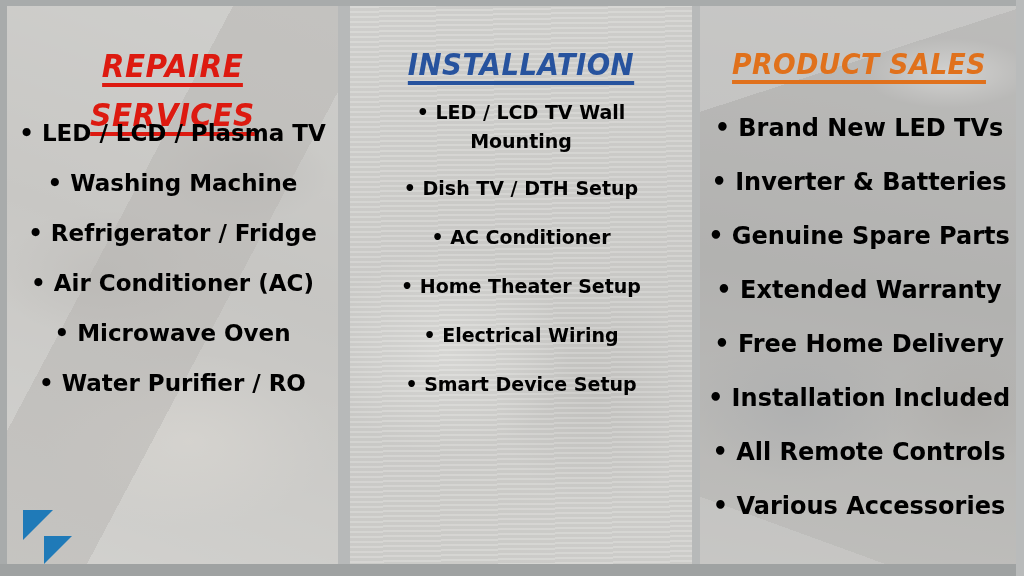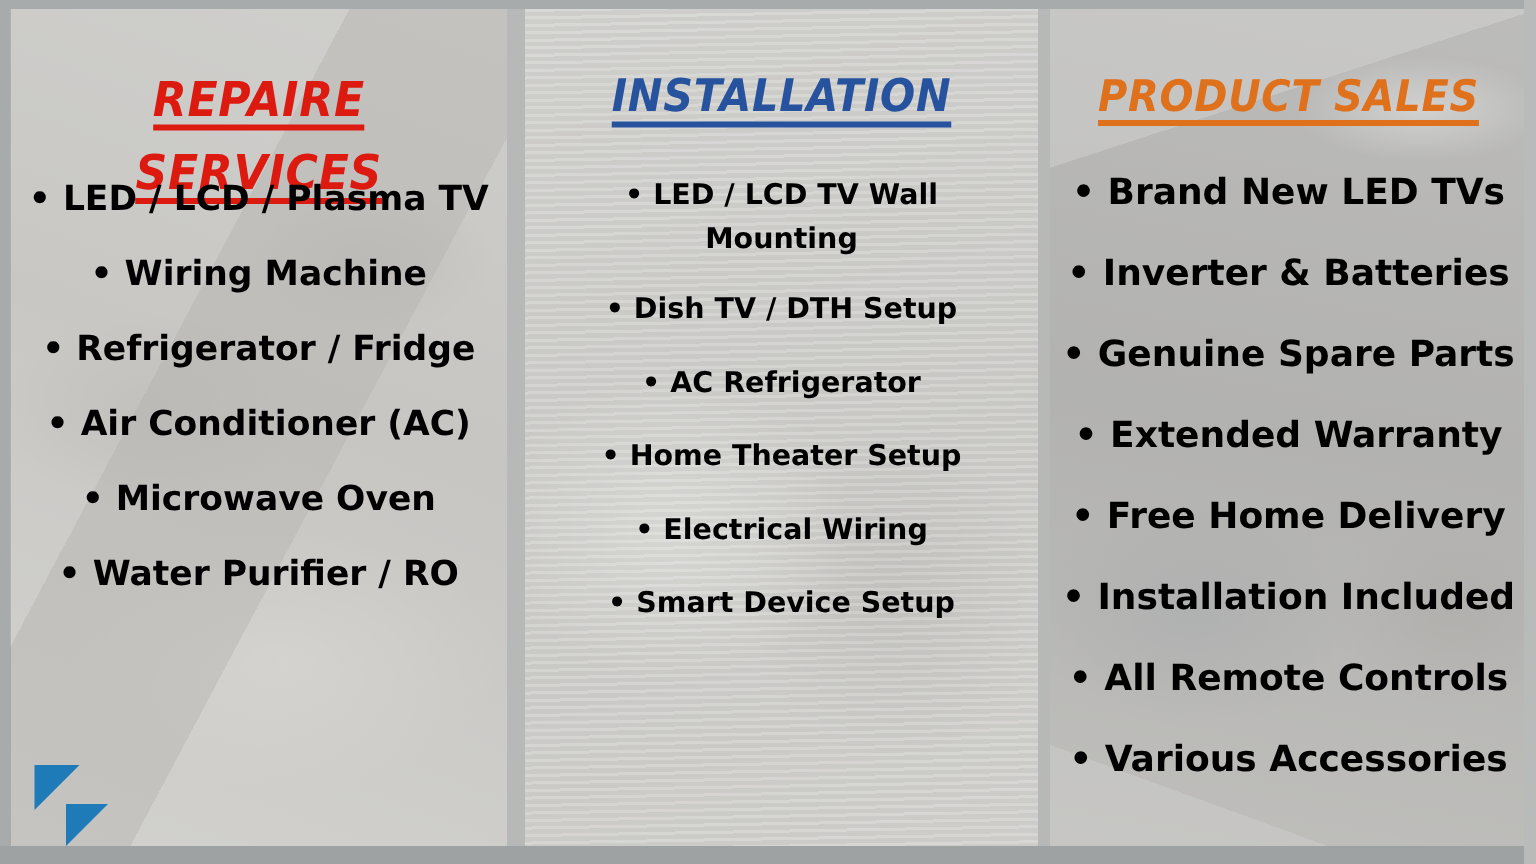--- a/index.html
+++ b/index.html
@@ -88,21 +88,21 @@
 
   
   .list{
     position:absolute; left:0; right:0;
     text-align:center;
     color:#000000;
     font-family:"DejaVu Sans", sans-serif;
     font-weight:bold;
   }
   .list-1{ top:116px; font-size:23px; }
-  .list-2{ top:110px; font-size:19px; }
+  .list-2{ top:92px; font-size:19px; }
   .list-3{ top:110px; font-size:24px; }
 
   .item{ display:block; white-space:nowrap; }
   .list-1 .item{ line-height:1.0; margin-bottom:27px; }
   .list-2 .item{ line-height:1.0; margin-bottom:30px; }
   .list-3 .item{ line-height:1.0; margin-bottom:30px; }
   .item.wrapped{ white-space:normal; line-height:1.55; }
 
   
   .deco{ position:absolute; left:7px; bottom:12px; width:66px; height:62px; }
@@ -133,40 +133,40 @@
   <div class="panel panel-1">
     <div class="bg bg-1"></div>
     <div class="veil"></div>
     <div class="panel-inner">
       <div class="heading h1">
         <span class="hline"><span>REPAIRE</span></span>
         <span class="hline"><span>SERVICES</span></span>
       </div>
       <div class="list list-1">
         <span class="item">• LED / LCD / Plasma TV</span>
-        <span class="item">• Wiring Machine</span>
+        <span class="item">• Washing Machine</span>
         <span class="item">• Refrigerator / Fridge</span>
         <span class="item">• Air Conditioner (AC)</span>
         <span class="item">• Microwave Oven</span>
         <span class="item">• Water Purifier / RO</span>
       </div>
     </div>
   </div>
 
   <div class="panel panel-2">
     <div class="bg bg-2"></div>
     <div class="veil veil-2"></div>
     <div class="panel-inner">
       <div class="heading h2">
         <span class="hline"><span>INSTALLATION</span></span>
       </div>
       <div class="list list-2">
         <span class="item wrapped" style="display:block;width:230px;margin:0 auto 22px;">• LED / LCD TV Wall Mounting</span>
         <span class="item">• Dish TV / DTH Setup</span>
-        <span class="item">• AC Refrigerator</span>
+        <span class="item">• AC Conditioner</span>
         <span class="item">• Home Theater Setup</span>
         <span class="item">• Electrical Wiring</span>
         <span class="item">• Smart Device Setup</span>
       </div>
     </div>
   </div>
 
   <div class="panel panel-3">
     <div class="bg bg-3"></div>
     <div class="veil veil-3"></div>

